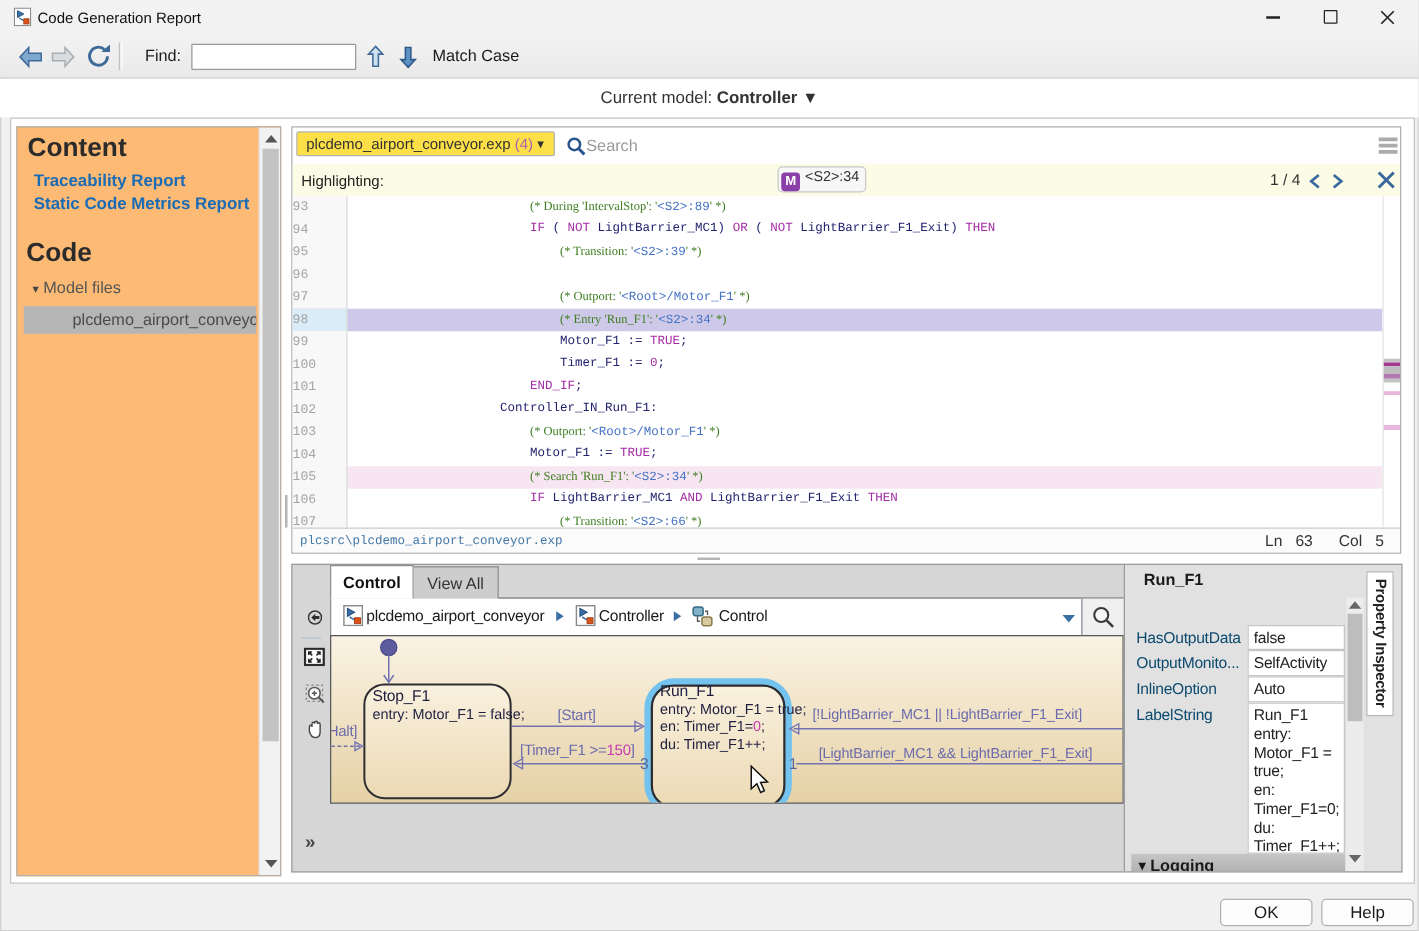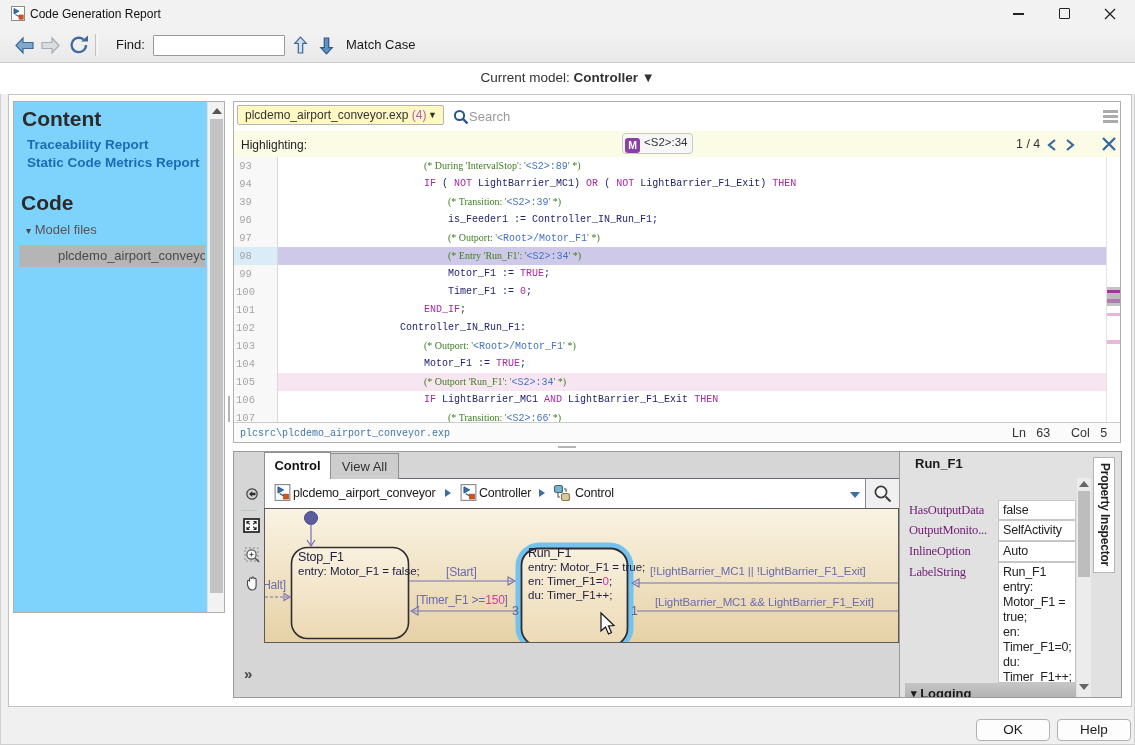--- a/index.html
+++ b/index.html
@@ -12,50 +12,50 @@
 
 #toolbar { left:0; top:28px; width:1135px; height:35px; background:linear-gradient(#f3f3f3,#e9e9e9); border-bottom:1px solid #c9c9c9; }
 #findlabel { left:116px; top:0; height:34px; line-height:34px; font-size:13px; color:#1a1a1a; }
 #findinput { left:153px; top:7px; width:132px; height:21px; background:#fff; border:1px solid #9a9a9a; border-radius:1px; }
 #matchcase { left:346px; top:0; height:34px; line-height:34px; font-size:13px; color:#1a1a1a; }
 
 #modelstrip { left:0; top:63px; width:1135px; height:31px; background:#fff; text-align:center; font-size:13.5px; color:#333; line-height:30px; }
 
 #container { left:8px; top:94px; width:1124px; height:613px; background:#fff; border:1px solid #c3c3c3; }
 
-#leftpanel { left:13px; top:101px; width:212px; height:512px; background:#7dd3fc; border:1px solid #b0b0b0; overflow:hidden; }
+#leftpanel { left:13px; top:101px; width:212px; height:600px; background:#fdba74; border:1px solid #b0b0b0; overflow:hidden; }
 #leftpanel h2 { font-family:"Liberation Sans"; font-weight:bold; font-size:21px; color:#2b2b2b; }
 .link { font-weight:bold; font-size:13.5px; color:#1b6cb5; }
 #lscroll { right:0; top:0; width:17px; height:598px; background:#f2f2f2; border-left:1px solid #e2e2e2; }
 #lthumb { left:2px; top:17px; width:13px; height:474px; background:#c3c3c3; }
 
 #codepanel { left:233px; top:101px; width:888px; height:342px; background:#fff; border:1px solid #b0b0b0; overflow:hidden; }
-#dropdown { left:3px; top:3px; width:207px; height:20px; border:1px solid #b3b3b3; border-radius:2px; background:#fef9c3; font-size:12px; color:#333; line-height:18px; padding-left:7px; }
+#dropdown { left:3px; top:3px; width:207px; height:20px; border:1px solid #b3b3b3; border-radius:2px; background:#fde047; font-size:12px; color:#333; line-height:18px; padding-left:7px; }
 #searchtxt { left:235px; top:0px; height:29px; line-height:29px; font-size:13px; color:#9a9a9a; }
 #hlbar { left:0; top:29px; width:886px; height:26px; background:#fcfce6; }
 #hltag { left:388px; top:2px; height:21px; border:1px solid #c8c8c8; border-radius:4px; background:#f7f7f7; padding:2px 5px 0 2px; font-size:11.5px; color:#333; }
 #mbadge { display:inline-block; width:15px; height:15px; background:#8b3fa8; border-radius:3px; color:#fff; font-size:10.5px; font-weight:bold; text-align:center; line-height:15px; vertical-align:-3px; margin-right:4px; }
 #codearea { left:0; top:55px; width:872px; height:265px; background:#fff; overflow:hidden; }
 .cl { position:absolute; left:0; width:872px; height:18px; font-family:"Liberation Mono",monospace; font-size:10px; line-height:18px; white-space:pre; color:#22226e; }
-.ln { position:absolute; left:0; top:0; width:44px; height:18px; text-align:center; font-size:10.5px; color:#a5a5a5; background:#f8f8f8; border-right:1px solid #d9d9d9; padding-right:20px; }
+.ln { position:absolute; left:0; top:0; width:44px; height:18px; text-align:left; font-size:10.5px; color:#a5a5a5; background:#f8f8f8; border-right:1px solid #d9d9d9; padding-right:20px; }
 .ct { position:absolute; left:46px; top:0; white-space:pre; }
 .c { color:#3e7d20;font-family:Liberation Serif, serif; }
 .k { color:#a32ba3; }
 .b { color:#4472c4; }
 #cscroll { left:872px; top:55px; width:14px; height:265px; background:#fff; border-left:1px solid #e3e3e3; }
 #statusbar { left:0; top:320px; width:886px; height:20px; background:#fbfbfb; border-top:1px solid #cccccc; font-size:12px; }
 
 #bottompanel { left:233px; top:451px; width:889px; height:247px; background:#d6d6d6; border:1px solid #9b9b9b; overflow:hidden; }
 #tabctl { left:30px; top:0px; width:67px; height:27px; background:#fff; border:1px solid #8f8f8f; border-bottom:none; text-align:center; line-height:26px; font-weight:bold; font-size:13px; color:#111; }
 #tabview { left:97px; top:1px; width:68px; height:26px; background:#cdcdcd; border:1px solid #8f8f8f; border-bottom:none; border-left:none; text-align:center; line-height:25px; font-size:13px; color:#333; }
 #breadcrumb { left:30px; top:27px; width:635px; height:29px; background:#fff; border-left:1px solid #8f8f8f; font-size:12.5px; letter-spacing:-0.2px; color:#1a1a1a; }
 #canvas { left:30px; top:56px; width:635px; height:135px; background:linear-gradient(#faf3e3,#e6d1a6); border:1px solid #5a5a5a; overflow:hidden; }
 #propregion { left:665px; top:0px; width:223px; height:245px; background:#e1e1e1; border-left:1px solid #999; overflow:hidden; }
 .phead { position:absolute; left:5px; width:171px; height:21px; background:linear-gradient(#c6c6c6,#a9a9a9); font-weight:bold; font-size:13px; color:#1a1a1a; line-height:20px; padding-left:6px; }
-.prow-label { position:absolute; left:5px; width:93px; font-size:12.5px; letter-spacing:-0.2px; color:#701a75; padding:3px 0 0 4px; white-space:nowrap; overflow:hidden;font-family:Liberation Serif, serif; }
+.prow-label { position:absolute; left:5px; width:93px; font-size:12.5px; letter-spacing:-0.2px; color:#0c4a6e; padding:3px 0 0 4px; white-space:nowrap; overflow:hidden; }
 .prow-val { position:absolute; left:98px; width:78px; background:#fff; border:1px solid #c6c6c6; font-size:12.5px; letter-spacing:-0.2px; color:#222; padding:2px 0 0 4px; overflow:hidden; }
 #pscroll { left:177px; top:26px; width:14px; height:219px; background:#ececec; }
 #ptab { left:193px; top:5px; width:22px; height:116px; background:#fff; border:1px solid #b5b5b5; }
 #ptab span { position:absolute; left:3.5px; top:5px; writing-mode:vertical-rl; font-weight:bold; font-size:12px; color:#222; white-space:nowrap; letter-spacing:-0.2px; }
 
 .btn { position:absolute; top:719px; width:74px; height:22px; background:#fdfdfd; border:1px solid #b0b0b0; border-radius:4px; text-align:center; line-height:20px; font-size:13.5px; color:#1a1a1a; }
 </style>
 </head>
 <body>
 <div id="page">
@@ -137,31 +137,31 @@
       <svg class="abs" style="left:830px;top:7px" width="12" height="14" viewBox="0 0 12 14">
           <path d="M3 2 L9 7 L3 12" fill="none" stroke="#39699f" stroke-width="2.2"></path>
         </svg>
       <svg class="abs" style="left:867px;top:5px" width="16" height="16" viewBox="0 0 16 16">
           <path d="M2 2 L14 14 M14 2 L2 14" stroke="#39699f" stroke-width="2.4"></path>
         </svg>
     </div>
     <div class="abs" id="codearea">
       <div class="cl" style="top:0"><span class="ln">93</span><span class="ct">                        <span class="c">(* During 'IntervalStop': '</span><span class="b">&lt;S2&gt;:89</span><span class="c">' *)</span></span></div>
       <div class="cl" style="top:18px"><span class="ln">94</span><span class="ct">                        <span class="k">IF</span> ( <span class="k">NOT</span> LightBarrier_MC1) <span class="k">OR</span> ( <span class="k">NOT</span> LightBarrier_F1_Exit) <span class="k">THEN</span></span></div>
-      <div class="cl" style="top:36px"><span class="ln">39</span><span class="ct">                            <span class="c">(* Transition: '</span><span class="b">&lt;S2&gt;:39</span><span class="c">' *)</span></span></div>
-      <div class="cl" style="top:54px"><span class="ln">96</span><span class="ct">                            is_Feeder1 := Controller_IN_Run_F1;</span></div>
+      <div class="cl" style="top:36px"><span class="ln">95</span><span class="ct">                            <span class="c">(* Transition: '</span><span class="b">&lt;S2&gt;:39</span><span class="c">' *)</span></span></div>
+      <div class="cl" style="top:54px"><span class="ln">96</span></div>
       <div class="cl" style="top:72px"><span class="ln">97</span><span class="ct">                            <span class="c">(* Outport: '</span><span class="b">&lt;Root&gt;/Motor_F1</span><span class="c">' *)</span></span></div>
       <div class="cl" style="top:90px;background:#cfc9e9"><span class="ln" style="background:#d9ecf7">98</span><span class="ct">                            <span class="c">(* Entry 'Run_F1': '</span><span class="b">&lt;S2&gt;:34</span><span class="c">' *)</span></span></div>
       <div class="cl" style="top:108px"><span class="ln">99</span><span class="ct">                            Motor_F1 := <span class="k">TRUE</span>;</span></div>
       <div class="cl" style="top:126px"><span class="ln">100</span><span class="ct">                            Timer_F1 := <span class="k">0</span>;</span></div>
       <div class="cl" style="top:144px"><span class="ln">101</span><span class="ct">                        <span class="k">END_IF</span>;</span></div>
       <div class="cl" style="top:162px"><span class="ln">102</span><span class="ct">                    Controller_IN_Run_F1:</span></div>
       <div class="cl" style="top:180px"><span class="ln">103</span><span class="ct">                        <span class="c">(* Outport: '</span><span class="b">&lt;Root&gt;/Motor_F1</span><span class="c">' *)</span></span></div>
       <div class="cl" style="top:198px"><span class="ln">104</span><span class="ct">                        Motor_F1 := <span class="k">TRUE</span>;</span></div>
-      <div class="cl" style="top:216px;background:#f7e6f1"><span class="ln">105</span><span class="ct">                        <span class="c">(* Outport 'Run_F1': '</span><span class="b">&lt;S2&gt;:34</span><span class="c">' *)</span></span></div>
+      <div class="cl" style="top:216px;background:#f7e6f1"><span class="ln">105</span><span class="ct">                        <span class="c">(* Search 'Run_F1': '</span><span class="b">&lt;S2&gt;:34</span><span class="c">' *)</span></span></div>
       <div class="cl" style="top:234px"><span class="ln">106</span><span class="ct">                        <span class="k">IF</span> LightBarrier_MC1 <span class="k">AND</span> LightBarrier_F1_Exit <span class="k">THEN</span></span></div>
       <div class="cl" style="top:252px"><span class="ln">107</span><span class="ct">                            <span class="c">(* Transition: '</span><span class="b">&lt;S2&gt;:66</span><span class="c">' *)</span></span></div>
     </div>
     <div class="abs" id="cscroll">
       <div class="abs" style="left:0;top:130px;width:13px;height:3px;background:#c4c4c4"></div>
       <div class="abs" style="left:0;top:133px;width:13px;height:3px;background:#a2378f"></div>
       <div class="abs" style="left:0;top:136px;width:13px;height:6px;background:#bdbdbd"></div>
       <div class="abs" style="left:0;top:142px;width:13px;height:4px;background:#b07ab0"></div>
       <div class="abs" style="left:0;top:146px;width:13px;height:3px;background:#c4c4c4"></div>
       <div class="abs" style="left:0;top:156px;width:13px;height:3px;background:#eab7dc"></div>

